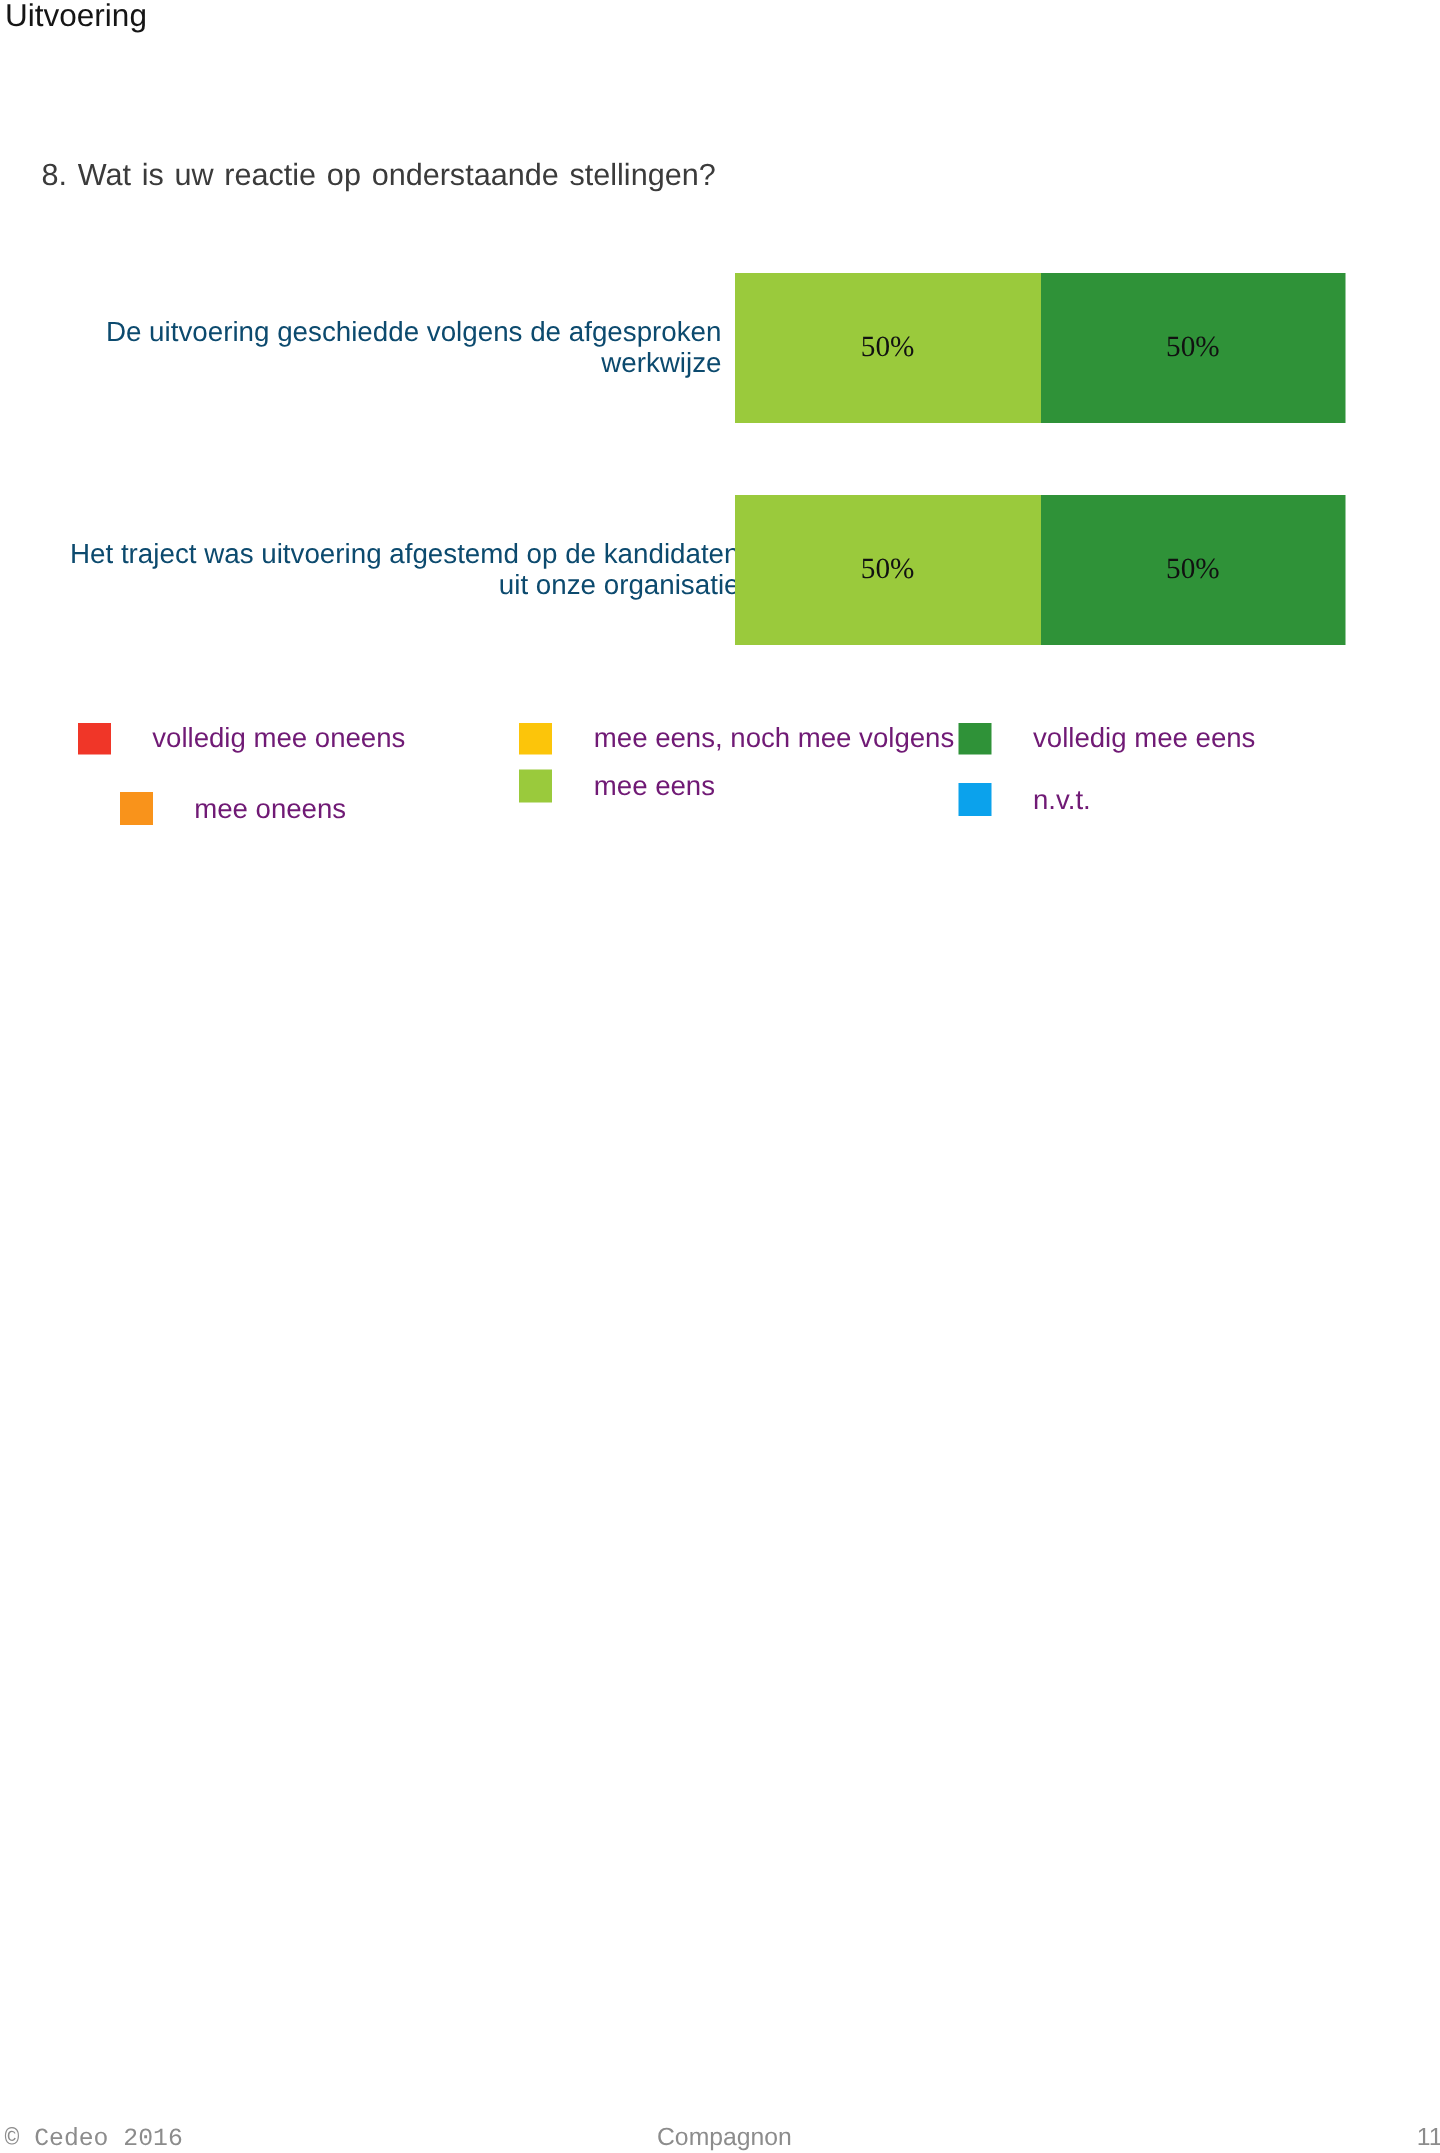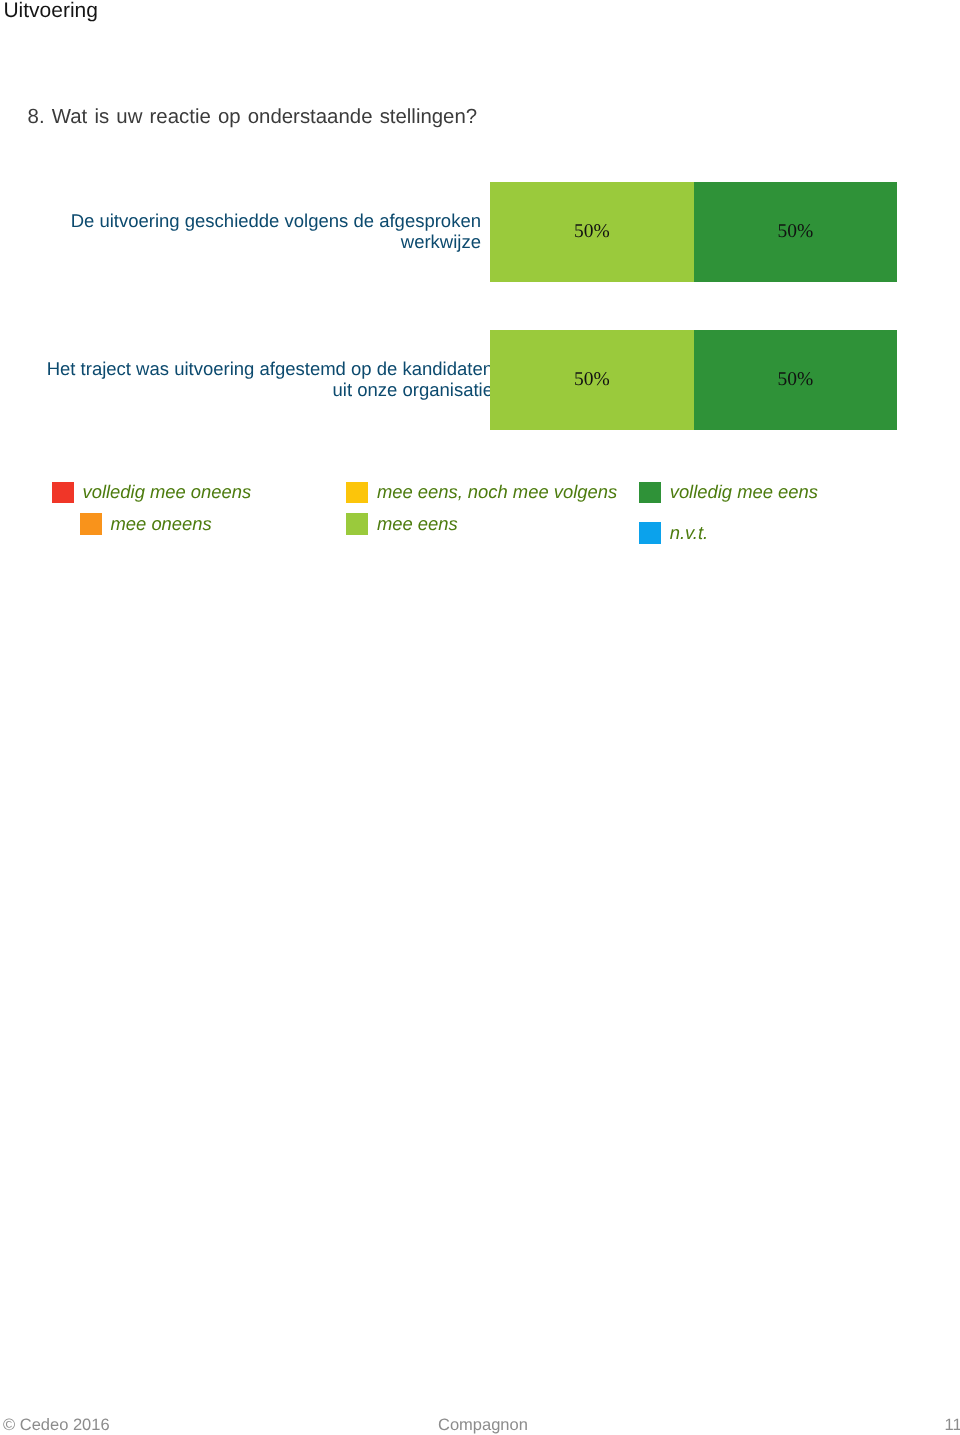--- a/index.html
+++ b/index.html
@@ -22,21 +22,21 @@
     font-size:20.4px;color:#3b3b3b;word-spacing:1.5px;
   }
   .row-label{
     position:absolute;font-size:18.5px;color:#0c4a6e;line-height:21.3px;text-align:right;
   }
   .bar{position:absolute;display:flex;}
   .seg{display:flex;align-items:center;justify-content:center;font-size:19.5px;color:#111;font-family:Liberation Serif, serif;}
   .legend{position:absolute;}
   .lg-item{position:absolute;display:flex;align-items:center;white-space:nowrap;}
   .sw{width:21.5px;height:21.5px;flex:0 0 auto;}
-  .lg-label{margin-left:9px;font-size:18.4px;color:#4d7c0f;white-space:nowrap;font-style:italic;}
+  .lg-label{margin-left:28px;font-size:18.4px;color:#701a75;white-space:nowrap;}
   .footer{position:absolute;bottom:0;left:0;width:960px;font-size:16.5px;color:#8c8c8c;}
 </style>
 </head>
 <body>
 
 <div class="page">
   <div id="doc-title">Uitvoering</div>
   <div id="question">8. Wat is uw reactie op onderstaande stellingen?</div>
 
   <div class="row-label" style="left:31px;top:209.8px;width:450px;">De uitvoering geschiedde volgens de afgesproken werkwijze</div>
@@ -57,21 +57,21 @@
     <div class="seg" style="width:203.5px;background:#2f9238;">
         <span>50%</span>
       </div>
   </div>
 
   <div class="legend">
     <div class="lg-item" style="left:52px;top:481.3px;">
       <span class="sw" style="background:#f03628;"></span>
       <span class="lg-label">volledig mee oneens</span>
     </div>
-    <div class="lg-item" style="left:52px;top:513px;padding-left:28px;">
+    <div class="lg-item" style="left:52px;top:528px;padding-left:28px;">
       <span class="sw" style="background:#f9931b;"></span>
       <span class="lg-label">mee oneens</span>
     </div>
     <div class="lg-item" style="left:346.4px;top:481.3px;">
       <span class="sw" style="background:#fcc50a;"></span>
       <span class="lg-label">mee eens, noch mee volgens</span>
     </div>
     <div class="lg-item" style="left:346.4px;top:513px;">
       <span class="sw" style="background:#9aca3c;"></span>
       <span class="lg-label">mee eens</span>
@@ -80,17 +80,17 @@
       <span class="sw" style="background:#2f9238;"></span>
       <span class="lg-label">volledig mee eens</span>
     </div>
     <div class="lg-item" style="left:639.2px;top:522px;">
       <span class="sw" style="background:#0ba2ec;"></span>
       <span class="lg-label">n.v.t.</span>
     </div>
   </div>
 
   <div class="footer">
-    <span style="position:absolute;left:3px;bottom:0px;">© Cedeo 2016</span>
+    <span style="position:absolute;left:3px;bottom:0px;font-family:Liberation Mono, monospace;">© Cedeo 2016</span>
     <span style="position:absolute;left:438px;bottom:0px;">Compagnon</span>
     <span style="position:absolute;left:944.5px;bottom:0px;">11</span>
   </div>
 </div>
 
 </body></html>

